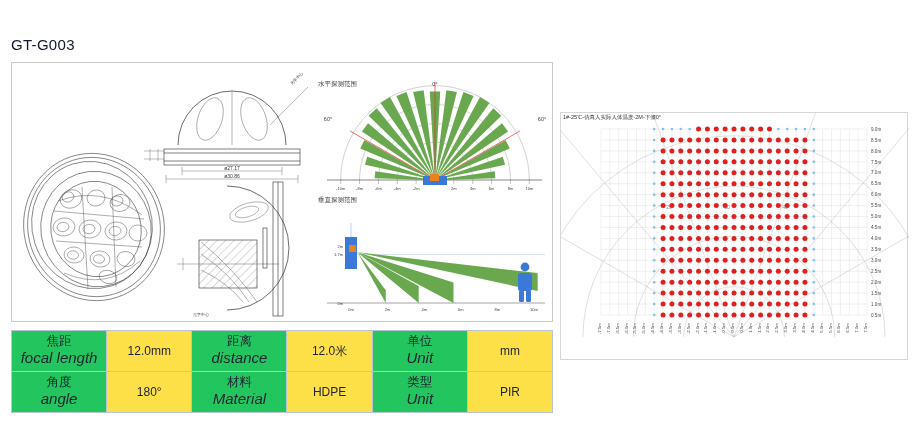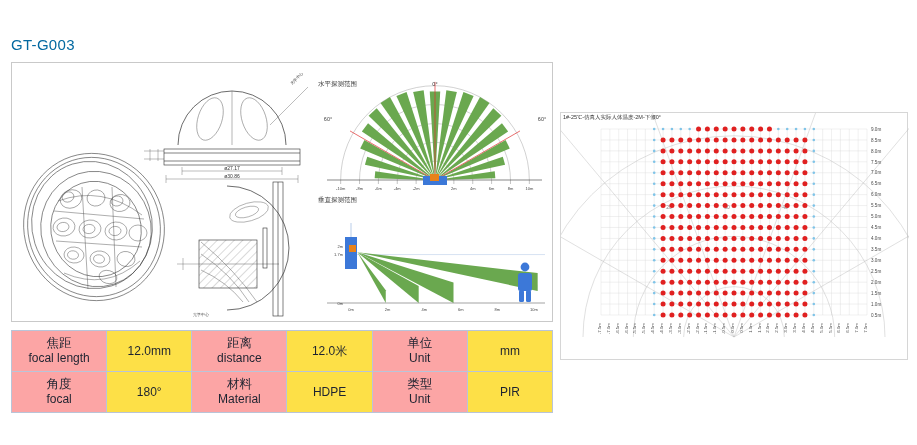--- a/index.html
+++ b/index.html
@@ -12,21 +12,21 @@
     overflow: hidden;
     position: relative;
   }
 
   
   #page-title {
     position: absolute;
     left: 11px; top: 36px;
     font-size: 15px;
     letter-spacing: .3px;
-    color: #0369a1;
+    color: #0f172a;
   }
 
   
   #drawing-panel {
     position: absolute;
     left: 11px; top: 62px;
     width: 542px; height: 260px;
     border: 1px solid #c9c9c9;
     background: #fff;
   }
@@ -80,31 +80,31 @@
   #spec-table td {
     border: 1px solid #b9c4d8;
     height: 41px;
     text-align: center;
     vertical-align: middle;
     font-size: 12px;
     line-height: 1.25;
     padding: 1px 2px;
   }
   #spec-table td.label-cell {
-    background: #fca5a5;
+    background: #22c55e;
     color: #1d2330;
     width: 17.2%;
   }
   #spec-table td.value-cell {
     background: #fde047;
     color: #1d2330;
     width: 15.4%;
   }
   .cn { display: block; font-size: 12.5px; }
-  .en { display: block; font-size: 12px; }
+  .en { display: block; font-size: 15px; font-style: italic; }
 
   text { font-family: "Liberation Sans", sans-serif; }
 </style>
 </head>
 <body>
 
 <div id="page-title">GT-G003</div>
 
 <div id="drawing-panel">
 
@@ -811,21 +811,21 @@
         <td class="value-cell">12.0米</td>
         <td class="label-cell">
           <span class="cn">单位</span>
           <span class="en">Unit</span>
         </td>
         <td class="value-cell">mm</td>
       </tr>
       <tr>
         <td class="label-cell">
           <span class="cn">角度</span>
-          <span class="en">focal</span>
+          <span class="en">angle</span>
         </td>
         <td class="value-cell">180°</td>
         <td class="label-cell">
           <span class="cn">材料</span>
           <span class="en">Material</span>
         </td>
         <td class="value-cell">HDPE</td>
         <td class="label-cell">
           <span class="cn">类型</span>
           <span class="en">Unit</span>

